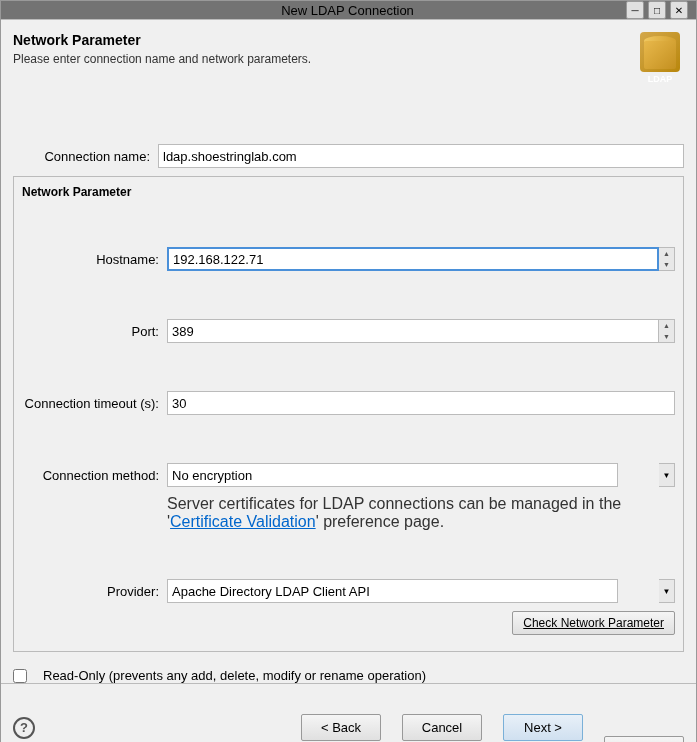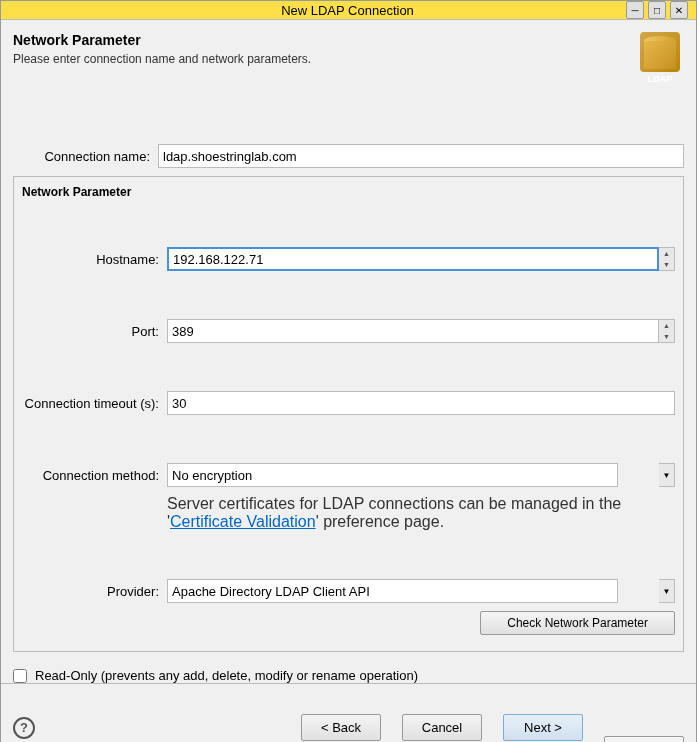--- a/index.html
+++ b/index.html
@@ -13,21 +13,21 @@
     }
     .window {
       width: 697px;
       height: 742px;
       background: #f0f0f0;
       display: flex;
       flex-direction: column;
       border: 1px solid #999;
     }
     .title-bar {
-      background: #fde047;
+      background: #737373;
       border-bottom: 1px solid #bbb;
       display: flex;
       align-items: center;
       justify-content: flex-end;
       padding: 0 8px;
       height: 30px;
     }
     .title-bar-title {
       font-size: 13px;
       font-weight: normal;
@@ -194,32 +194,33 @@
       text-decoration: underline;
       cursor: pointer;
     }
     .check-btn-row {
       display: flex;
       justify-content: flex-end;
       margin-top: 4px;
       margin-bottom: 8px;
     }
     .check-btn {
-      padding: 4px 26px;
+      padding: 4px 10px;
       border: 1px solid #999;
       background: linear-gradient(to bottom, #f5f5f5, #e0e0e0);
       font-size: 12px;
       cursor: pointer;
       border-radius: 2px;
+      text-decoration: underline;
     }
     .checkbox-row {
       display: flex;
       align-items: center;
       margin-top: 8px;
-      gap: 8px;
+      gap: 16px;
     }
     .checkbox-row input[type="checkbox"] {
       width: 14px;
       height: 14px;
       cursor: pointer;
     }
     .footer {
       border-top: 1px solid #bbb;
       background: #f0f0f0;
       padding: 8px 12px;

